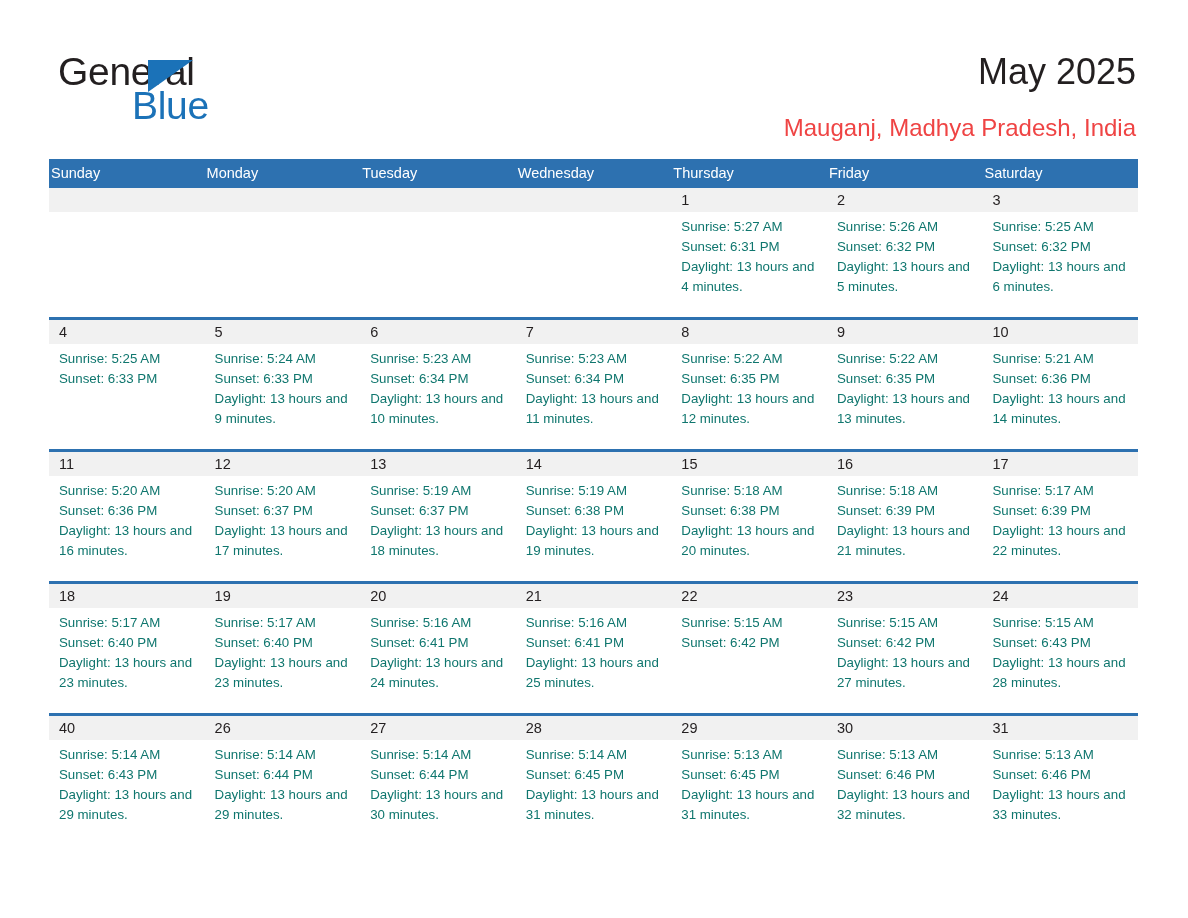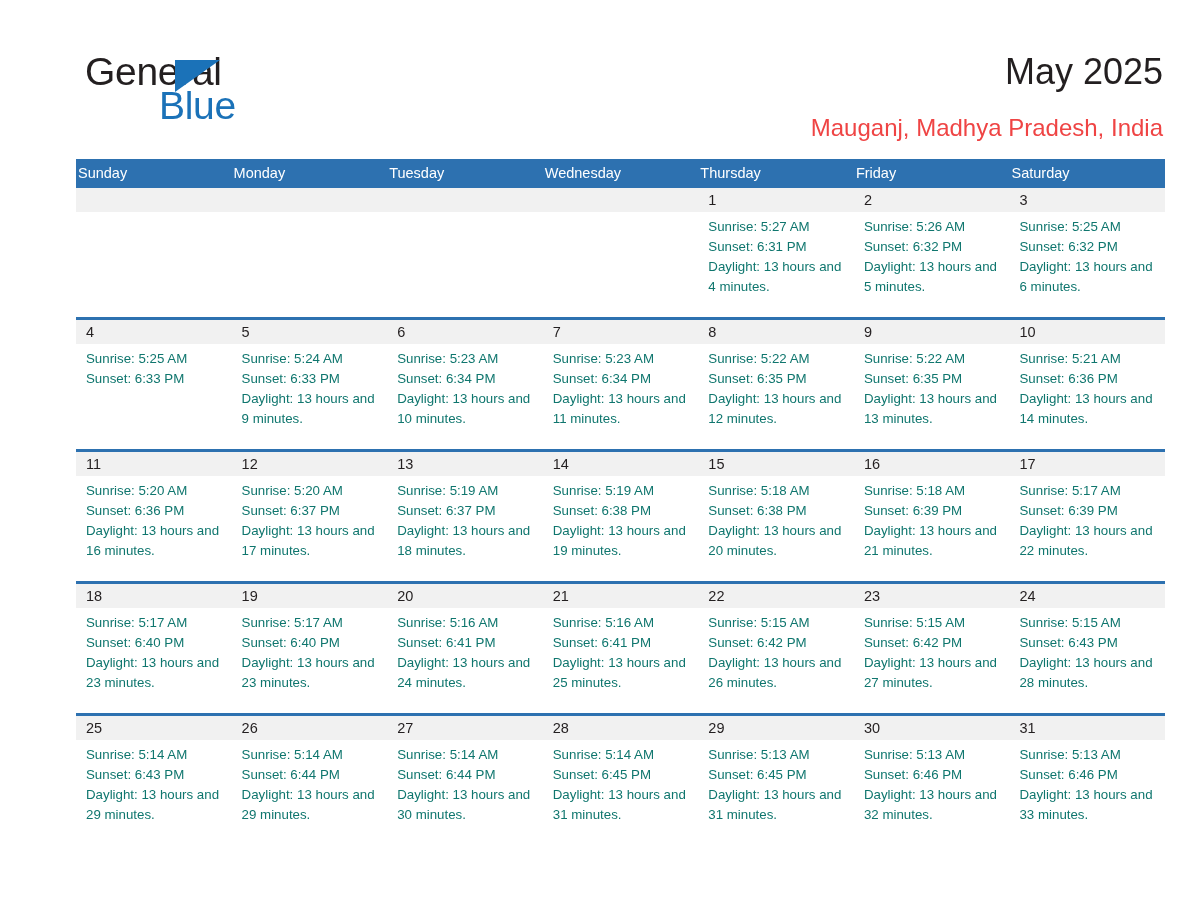--- a/index.html
+++ b/index.html
@@ -12,21 +12,20 @@
     background: #ffffff;
     font-family: "Liberation Sans", sans-serif;
     -webkit-font-smoothing: antialiased;
     overflow: hidden;
   }
   .page {
     position: relative;
     width: 1032px;
     height: 918px;
     box-sizing: border-box;
-    margin-left: 27px;
   }
 
   
   .header {
     position: absolute;
     left: 0;
     top: 0;
     width: 1188px;
     height: 155px;
   }
@@ -361,21 +360,20 @@
               <div>Sunrise: 5:16 AM</div>
               <div>Sunset: 6:41 PM</div>
               <div>Daylight: 13 hours and 25 minutes.</div>
             </div>
           </div>
           <div class="day-cell">
             <div class="day-number-band">22</div>
             <div class="day-info">
               <div>Sunrise: 5:15 AM</div>
               <div>Sunset: 6:42 PM</div>
-              <div>Daylight: 13 hours and 26 minutes.</div>
             </div>
           </div>
           <div class="day-cell">
             <div class="day-number-band">23</div>
             <div class="day-info">
               <div>Sunrise: 5:15 AM</div>
               <div>Sunset: 6:42 PM</div>
               <div>Daylight: 13 hours and 27 minutes.</div>
             </div>
           </div>
@@ -383,21 +381,21 @@
             <div class="day-number-band">24</div>
             <div class="day-info">
               <div>Sunrise: 5:15 AM</div>
               <div>Sunset: 6:43 PM</div>
               <div>Daylight: 13 hours and 28 minutes.</div>
             </div>
           </div>
         </div>
         <div class="week-row">
           <div class="day-cell">
-            <div class="day-number-band">25</div>
+            <div class="day-number-band">40</div>
             <div class="day-info">
               <div>Sunrise: 5:14 AM</div>
               <div>Sunset: 6:43 PM</div>
               <div>Daylight: 13 hours and 29 minutes.</div>
             </div>
           </div>
           <div class="day-cell">
             <div class="day-number-band">26</div>
             <div class="day-info">
               <div>Sunrise: 5:14 AM</div>

